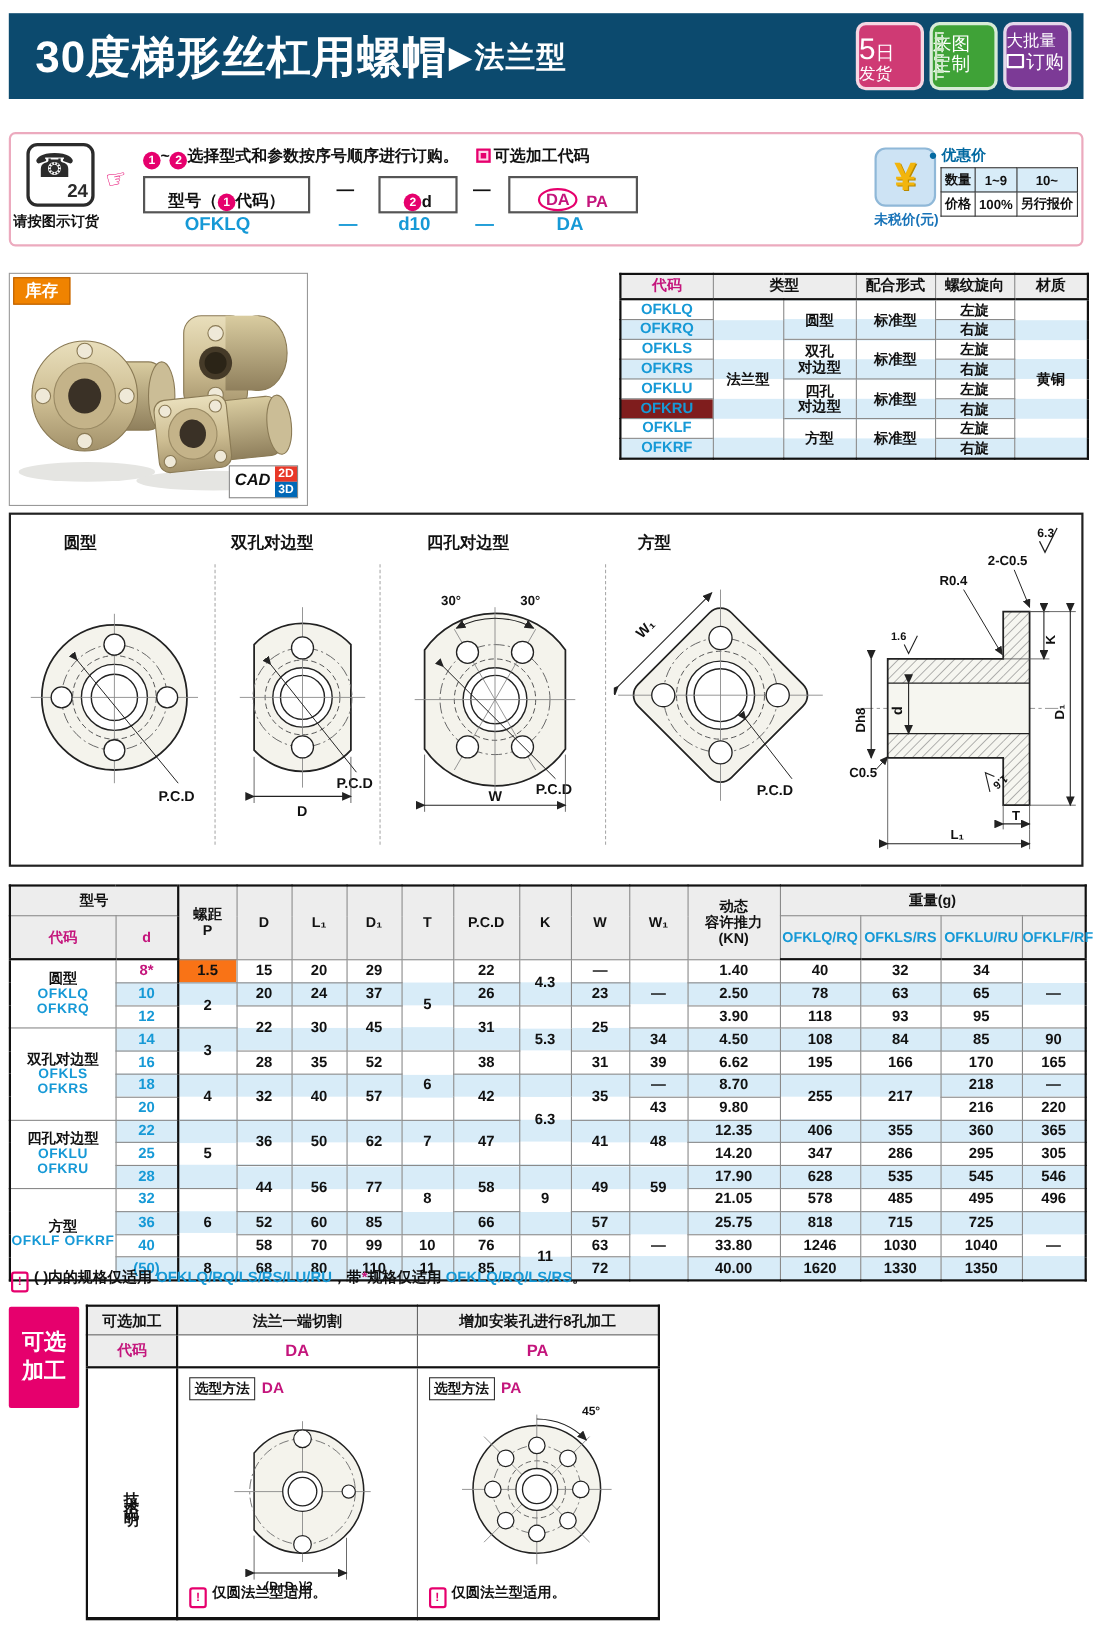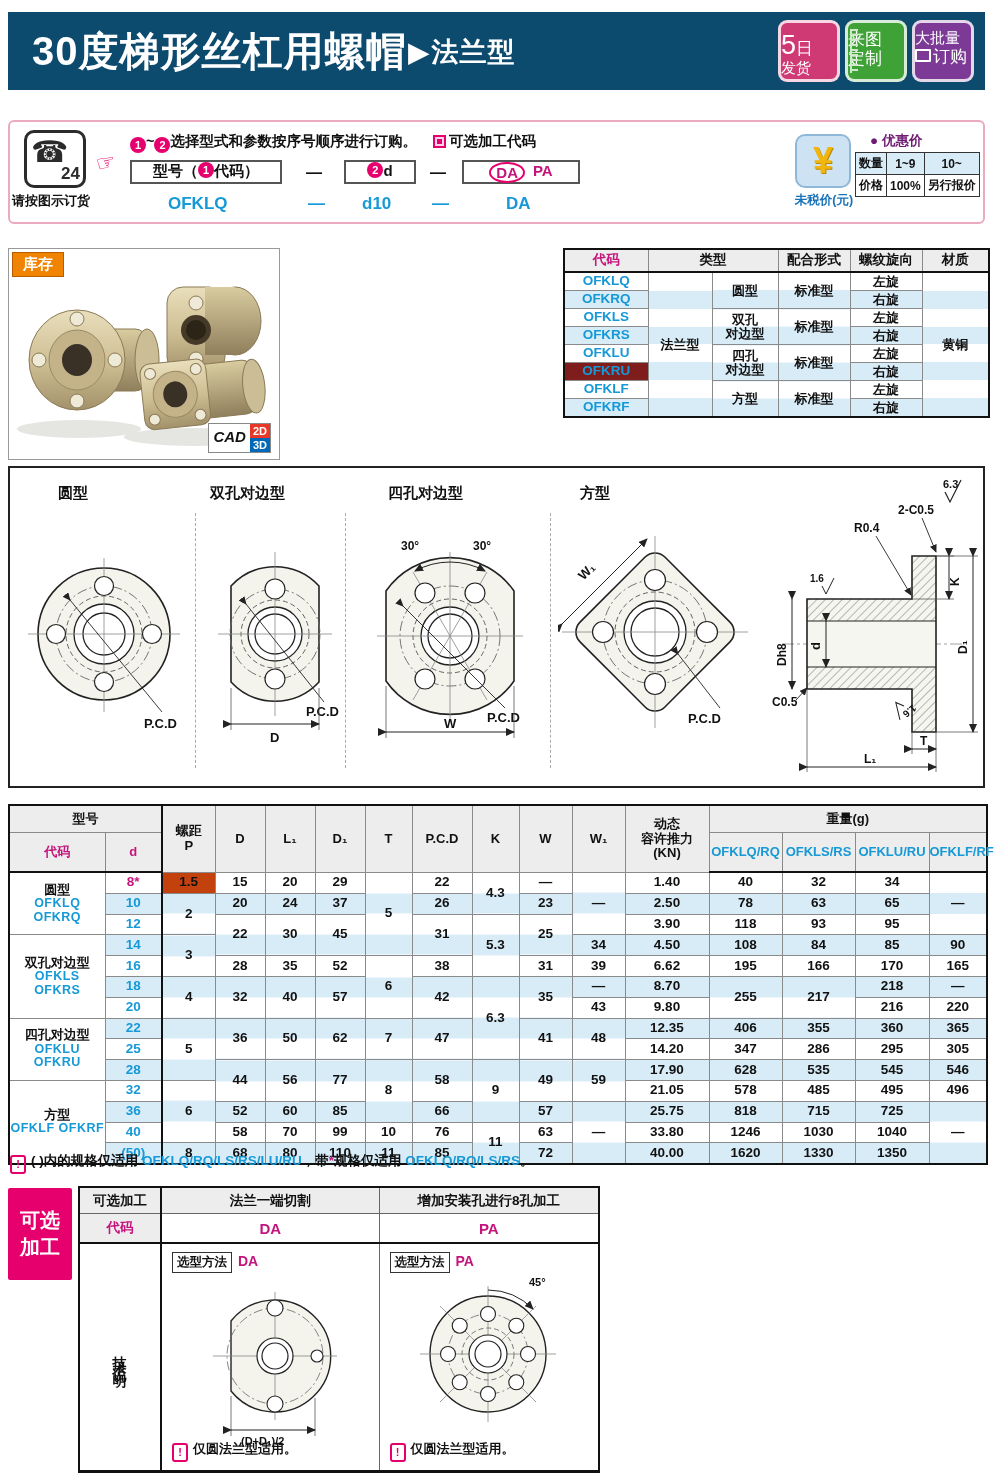--- a/index.html
+++ b/index.html
@@ -27,31 +27,31 @@
   .phone-icon{position:absolute;left:14px;top:8px;width:62px;height:58px;border:3px solid #2b2b2b;border-radius:10px;box-sizing:border-box}
   .phone-glyph{position:absolute;left:4px;top:4px;font-size:30px;color:#2b2b2b;line-height:1}
   .phone-24{position:absolute;right:3px;bottom:1px;font-size:17px;font-weight:bold;color:#2b2b2b}
   .phone-caption{position:absolute;left:2px;top:70px;width:100px;font-size:13px;font-weight:bold}
   .hand-icon{position:absolute;left:86px;top:28px;font-size:22px;color:#e6006d;transform:rotate(-12deg)}
   .order-steps{position:absolute;left:120px;top:10px;font-size:14.5px;font-weight:bold;white-space:nowrap}
   .circle-num{display:inline-flex;width:16px;height:16px;border-radius:50%;background:#e6006d;color:#fff;
               font-size:11px;font-weight:bold;align-items:center;justify-content:center;vertical-align:-3px}
   .opt-square{display:inline-block;width:13px;height:13px;background:#e6006d;vertical-align:-2px;margin:0 3px 0 16px;
               box-shadow:inset 0 0 0 2px #e6006d,inset 0 0 0 4px #ffd3e8}
-  .obox{position:absolute;height:24px;border:2px solid #555;box-sizing:border-box;background:#fff;
-        display:flex;align-items:flex-start;justify-content:center;font-size:15px;font-weight:bold;white-space:nowrap}
+  .obox{position:absolute;height:34px;border:2px solid #555;box-sizing:border-box;background:#fff;
+        display:flex;align-items:flex-end;justify-content:center;font-size:15px;font-weight:bold;white-space:nowrap}
   .odash{position:absolute;font-size:16px;font-weight:bold}
   .oda{color:#c4157c;border:2px solid #e6006d;border-radius:50%;padding:0 5px;margin-right:8px}
   .opa{color:#c4157c}
   .oex{position:absolute;top:72px;font-size:17px;font-weight:bold;color:#1699d6;white-space:nowrap}
   .yen-icon{position:absolute;left:785px;top:12px;width:56px;height:54px;background:#cde3f4;border:2px solid #8fb8d8;
             border-radius:10px;box-sizing:border-box;text-align:center;line-height:50px;font-size:36px;font-weight:bold;
             color:#f2b50d;text-shadow:1px 1px 0 #b98a00}
   .untaxed{position:absolute;left:770px;top:70px;width:88px;text-align:center;font-size:12.5px;font-weight:bold;color:#1873b8}
-  .deal-line{position:absolute;left:860px;top:10px;font-size:13.5px;font-weight:bold;color:#701a75}
+  .deal-line{position:absolute;left:834px;top:10px;font-size:13.5px;font-weight:bold;color:#0369a1}
   .price-table{position:absolute;left:845px;top:30px;border-collapse:collapse}
   .price-table td{border:1px solid #333;font-size:12px;font-weight:bold;text-align:center;padding:2px 3px;white-space:nowrap}
   .price-table tr.r1 td{background:#d8ecf8}
   
   .stock-box{left:8px;top:248px;width:272px;height:212px;border:1px solid #999;box-sizing:border-box;background:#fff}
   .stock-badge{position:absolute;left:3px;top:3px;background:#f08300;color:#fff;font-size:15px;font-weight:bold;
                padding:2px 10px;border:1px solid #b85e00;z-index:2}
   .cad-badge{position:absolute;right:8px;bottom:6px;background:#fff;border:1px solid #888;display:flex;align-items:stretch;z-index:2}
   .cad-label{font-size:15px;font-weight:bold;padding:4px 4px;font-style:italic}
   .cad-dd{display:flex;flex-direction:column}
@@ -510,21 +510,21 @@
           <th class="blu">OFKLF/RF</th>
         </tr>
       </thead>
       <tbody>
         <tr>
           <td rowspan="3" class="grp" style="background:#fff">
             <div class="g1">圆型</div>
             <div class="g2">OFKLQ OFKRQ</div>
           </td>
           <td class="bR2 mag" style="background:#ffffff">8*</td>
-          <td class="" style="background:#c2410c">1.5</td>
+          <td class="" style="background:#f97316">1.5</td>
           <td class="" style="background:#ffffff">15</td>
           <td class="" style="background:#ffffff">20</td>
           <td class="" style="background:#ffffff">29</td>
           <td rowspan="4" class="" style="background:linear-gradient(to bottom,#ffffff 0.00%,#ffffff 25.00%,#d8ecf8 25.00%,#d8ecf8 50.00%,#ffffff 50.00%,#ffffff 75.00%,#d8ecf8 75.00%,#d8ecf8 100.00%)">5</td>
           <td class="" style="background:#ffffff">22</td>
           <td rowspan="2" class="" style="background:linear-gradient(to bottom,#ffffff 0.00%,#ffffff 50.00%,#d8ecf8 50.00%,#d8ecf8 100.00%)">4.3</td>
           <td class="" style="background:#ffffff">—</td>
           <td rowspan="3" class="" style="background:linear-gradient(to bottom,#ffffff 0.00%,#ffffff 33.33%,#d8ecf8 33.33%,#d8ecf8 66.67%,#ffffff 66.67%,#ffffff 100.00%)">—</td>
           <td class="" style="background:#ffffff">1.40</td>
           <td class="" style="background:#ffffff">40</td>

